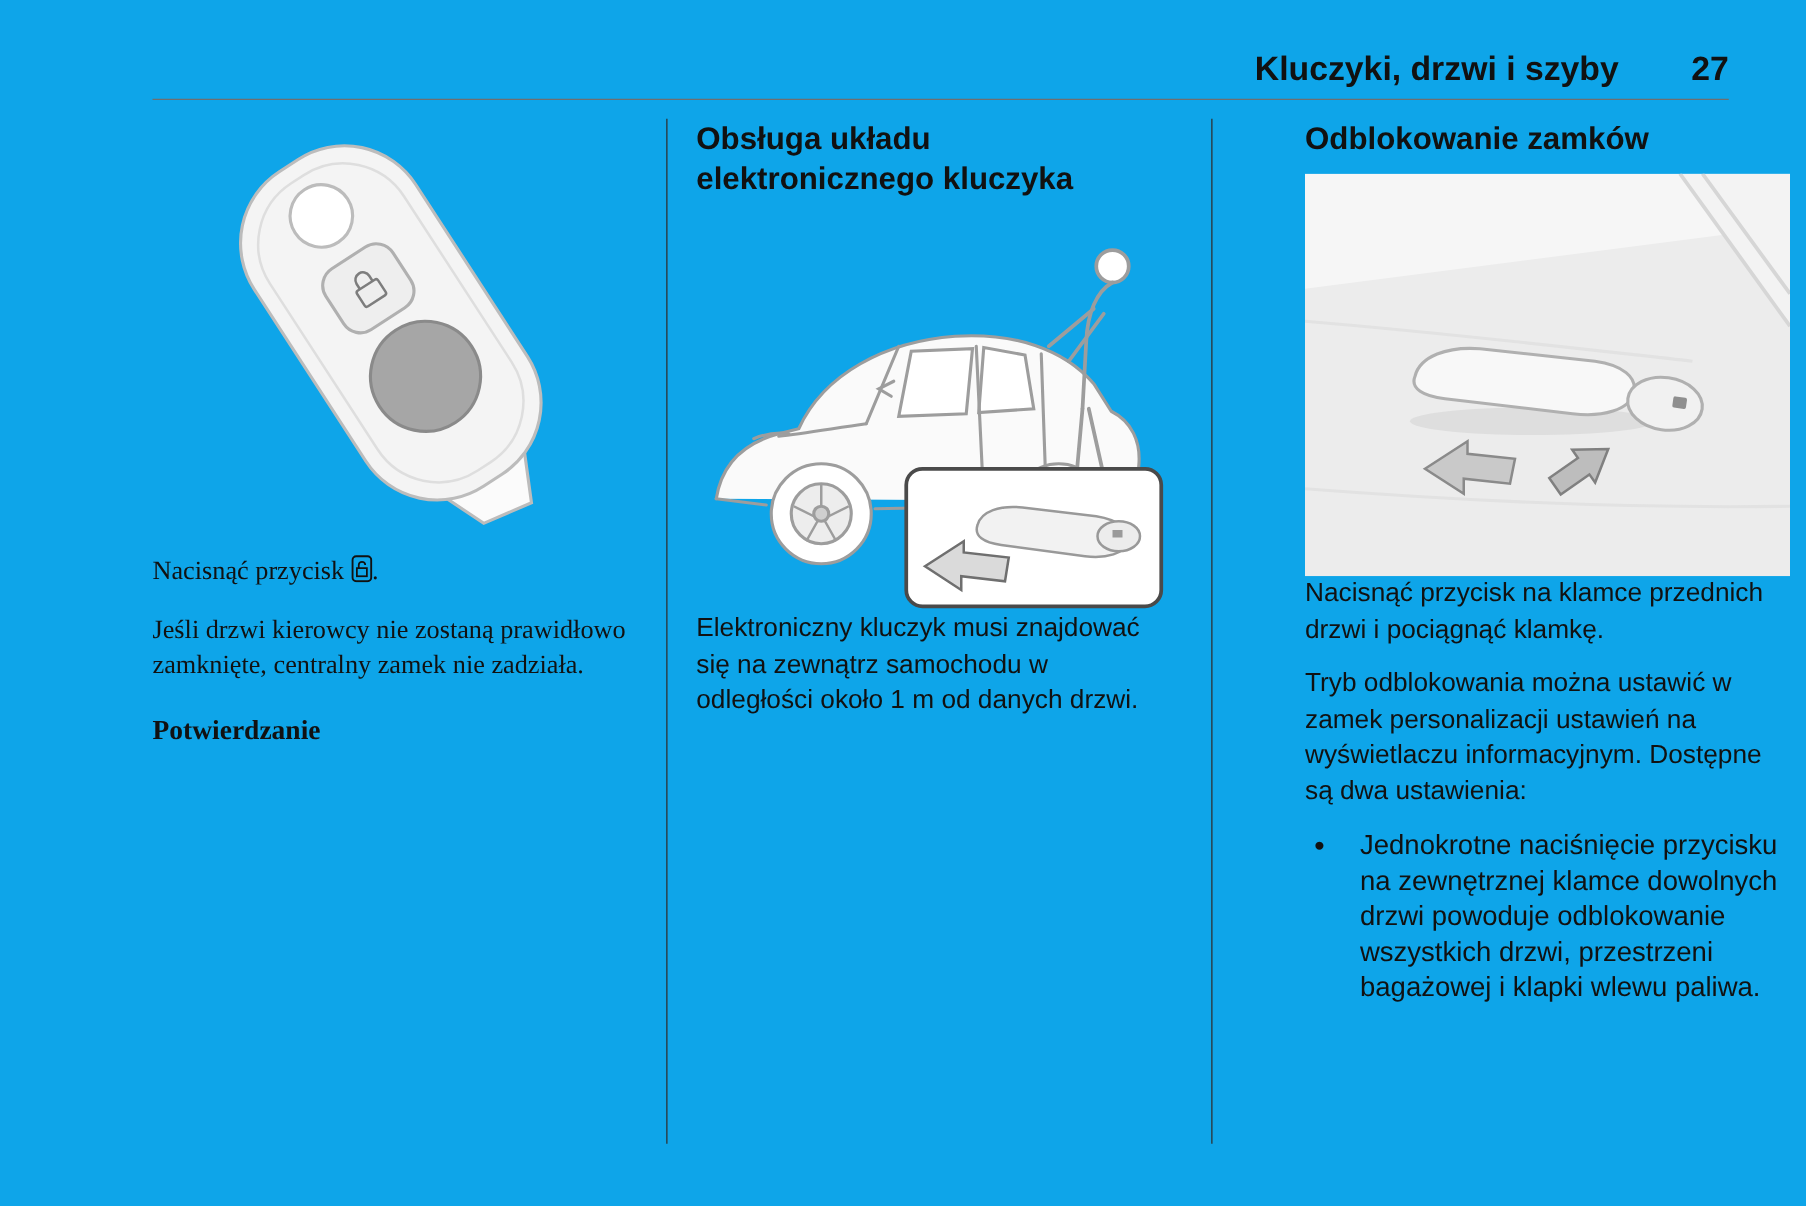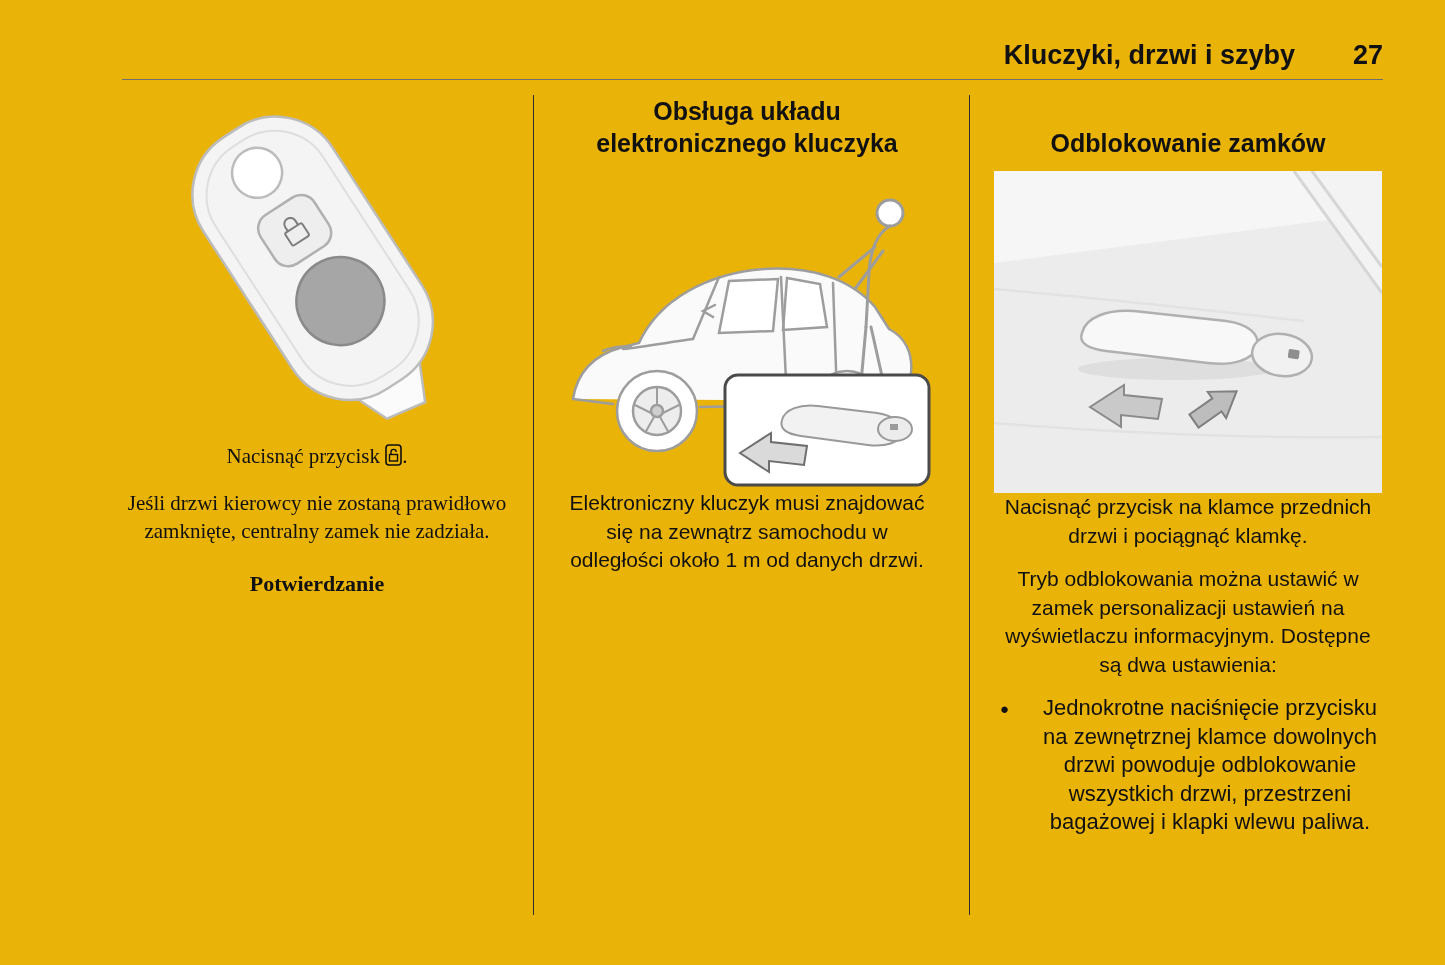--- a/index.html
+++ b/index.html
@@ -6,21 +6,21 @@
   html, body { background: #ffffff; }
   body {
     font-family: "Liberation Sans", sans-serif;
     color: #111;
     -webkit-font-smoothing: antialiased;
   }
   .page {
     position: relative;
     width: 1445px;
     height: 965px;
-    background: #eab308;
+    background: #0ea5e9;
     overflow: hidden;
   }
 
   
   .page-header {
     position: absolute;
     left: 122px;
     top: 40px;
     width: 1261px;
     text-align: right;
@@ -33,24 +33,24 @@
   .header-rule {
     position: absolute;
     left: 122px;
     top: 79px;
     width: 1261px;
     height: 1px;
     background: #6f6f6f;
   }
 
   
-  .col { position: absolute; top: 95px; text-align: center; }
+  .col { position: absolute; top: 95px; }
   .col1 { left: 122px;  width: 390px; font-family: Liberation Serif, serif; }
   .col2 { left: 557px;  width: 380px; }
-  .col3 { left: 993px;  width: 390px; margin-top: 32px; }
+  .col3 { left: 1044px;  width: 390px; }
   .vrule {
     position: absolute;
     top: 95px;
     height: 820px;
     width: 1px;
     background: #2e2e2e;
   }
   .vrule1 { left: 533px; }
   .vrule2 { left: 969px; }
 

